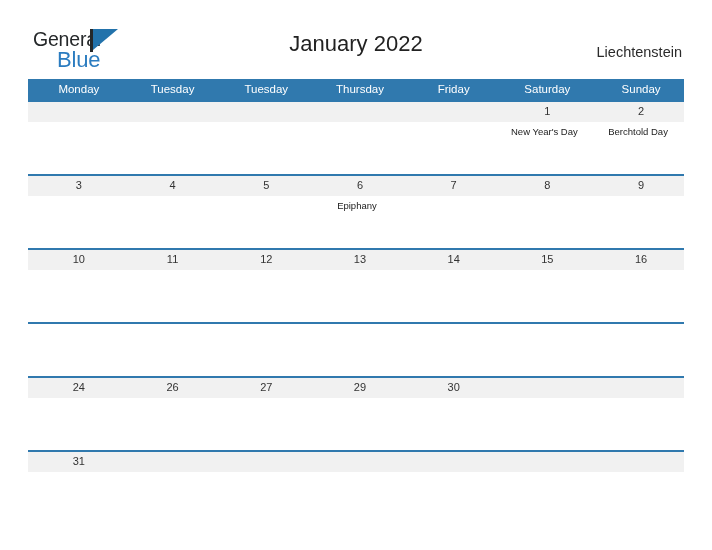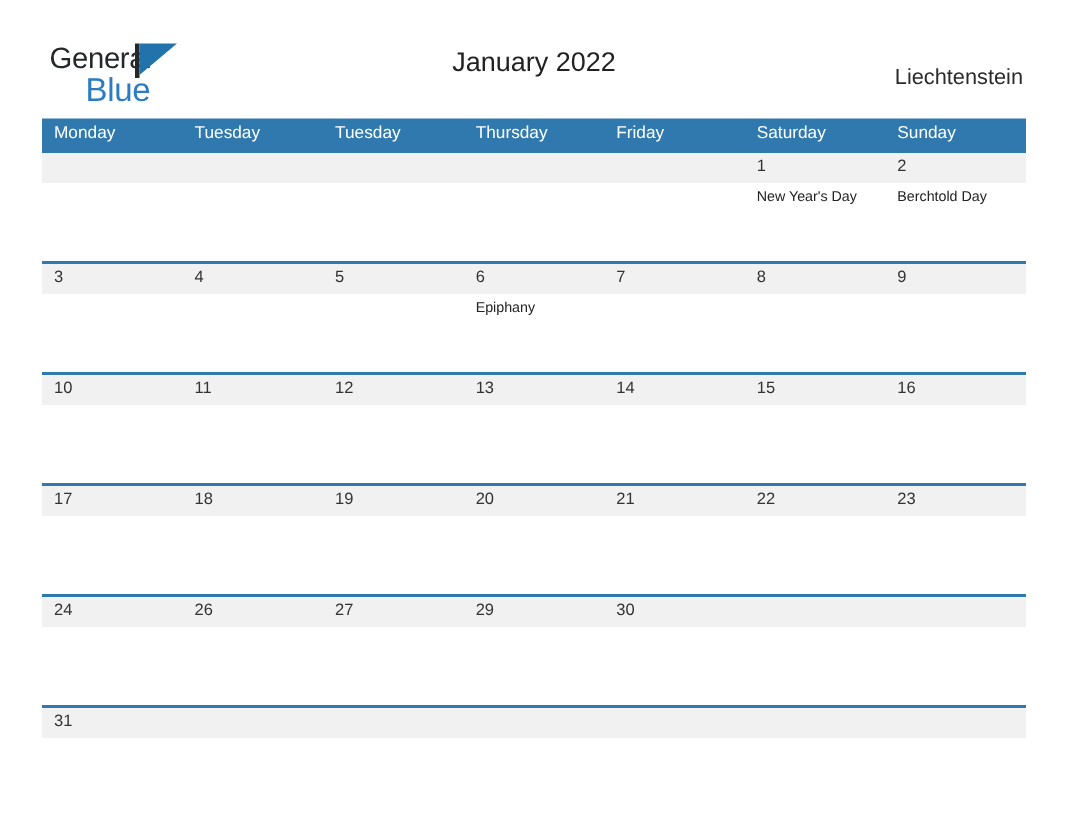--- a/index.html
+++ b/index.html
@@ -77,40 +77,41 @@
     border-top: 21px solid #2272ab;
     border-right: 25px solid transparent;
   }
 
   .title {
     position: absolute;
     left: 0;
     right: 0;
     top: 31px;
     text-align: center;
-    font-size: 18px;
+    font-size: 22px;
     color: #222222;
     font-family: "Liberation Sans", sans-serif;
   }
 
   .country {
     position: absolute;
     right: 30px;
     top: 44px;
     font-size: 14.5px;
     color: #2b2b2b;
     text-align: center;
   }
 
   
   .calendar {
     position: absolute;
     left: 28px;
     top: 79px;
     width: 656px;
+    text-align: center;
   }
 
   .grid-row {
     display: flex;
     width: 100%;
   }
   .grid-row > div {
     width: 14.2857%;
     box-sizing: border-box;
   }
@@ -245,29 +246,20 @@
         <div class="ev-cell"></div>
         <div class="ev-cell"></div>
         <div class="ev-cell"></div>
         <div class="ev-cell"></div>
         <div class="ev-cell"></div>
         <div class="ev-cell"></div>
       </div>
     </div>
 
     <div class="week">
-      <div class="grid-row daynums">
-        <div class="num-cell">17</div>
-        <div class="num-cell">18</div>
-        <div class="num-cell">19</div>
-        <div class="num-cell">20</div>
-        <div class="num-cell">21</div>
-        <div class="num-cell">22</div>
-        <div class="num-cell">23</div>
-      </div>
       <div class="grid-row events">
         <div class="ev-cell"></div>
         <div class="ev-cell"></div>
         <div class="ev-cell"></div>
         <div class="ev-cell"></div>
         <div class="ev-cell"></div>
         <div class="ev-cell"></div>
         <div class="ev-cell"></div>
       </div>
     </div>

